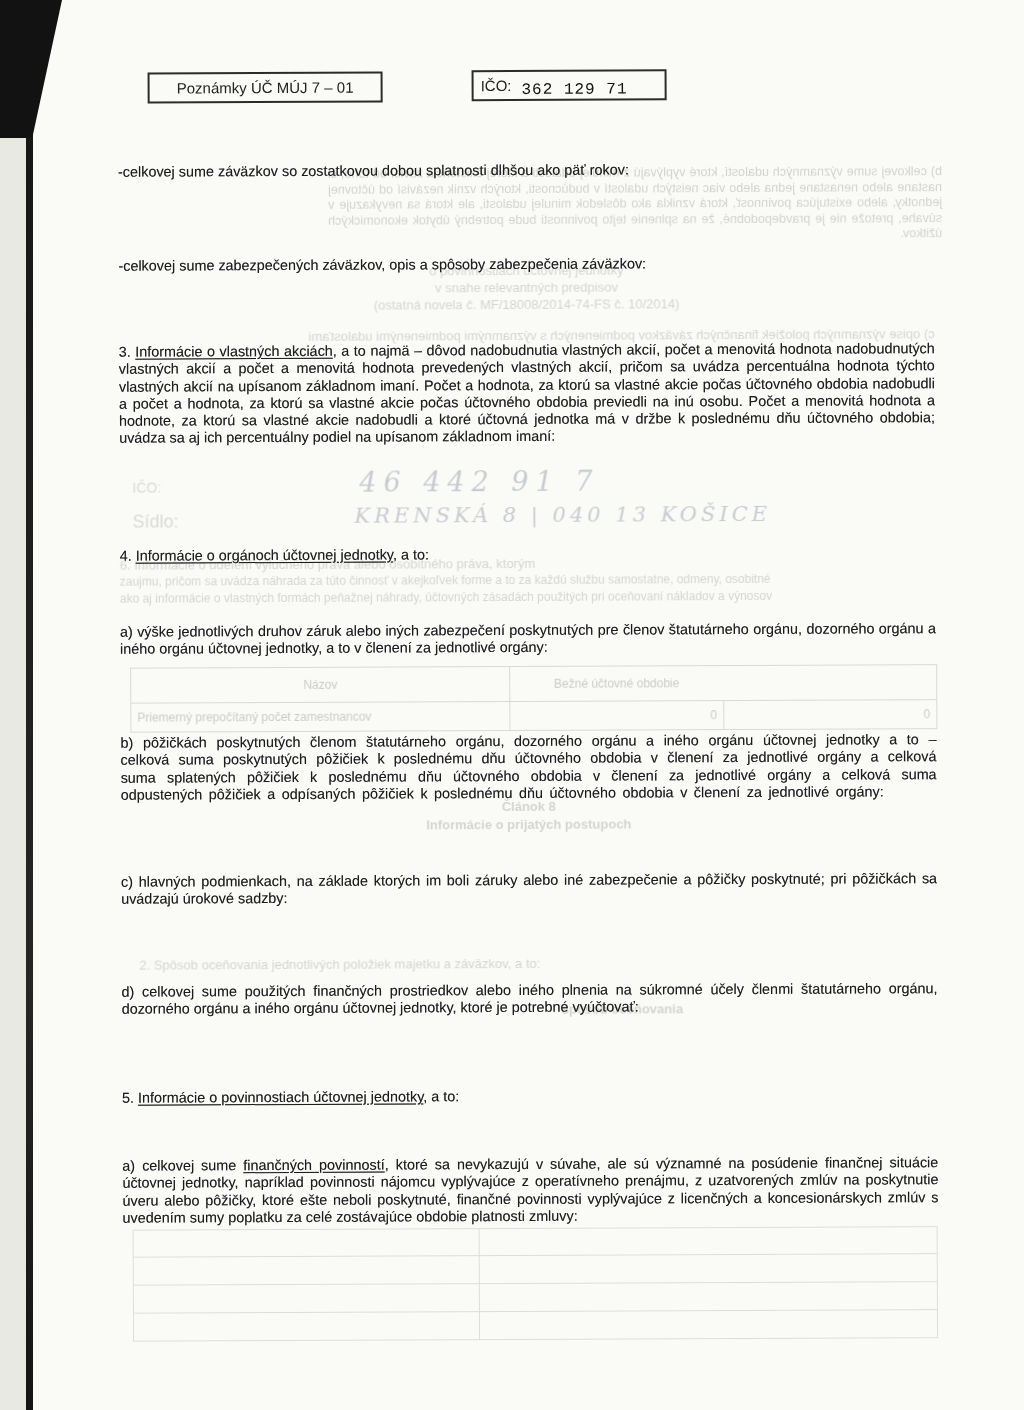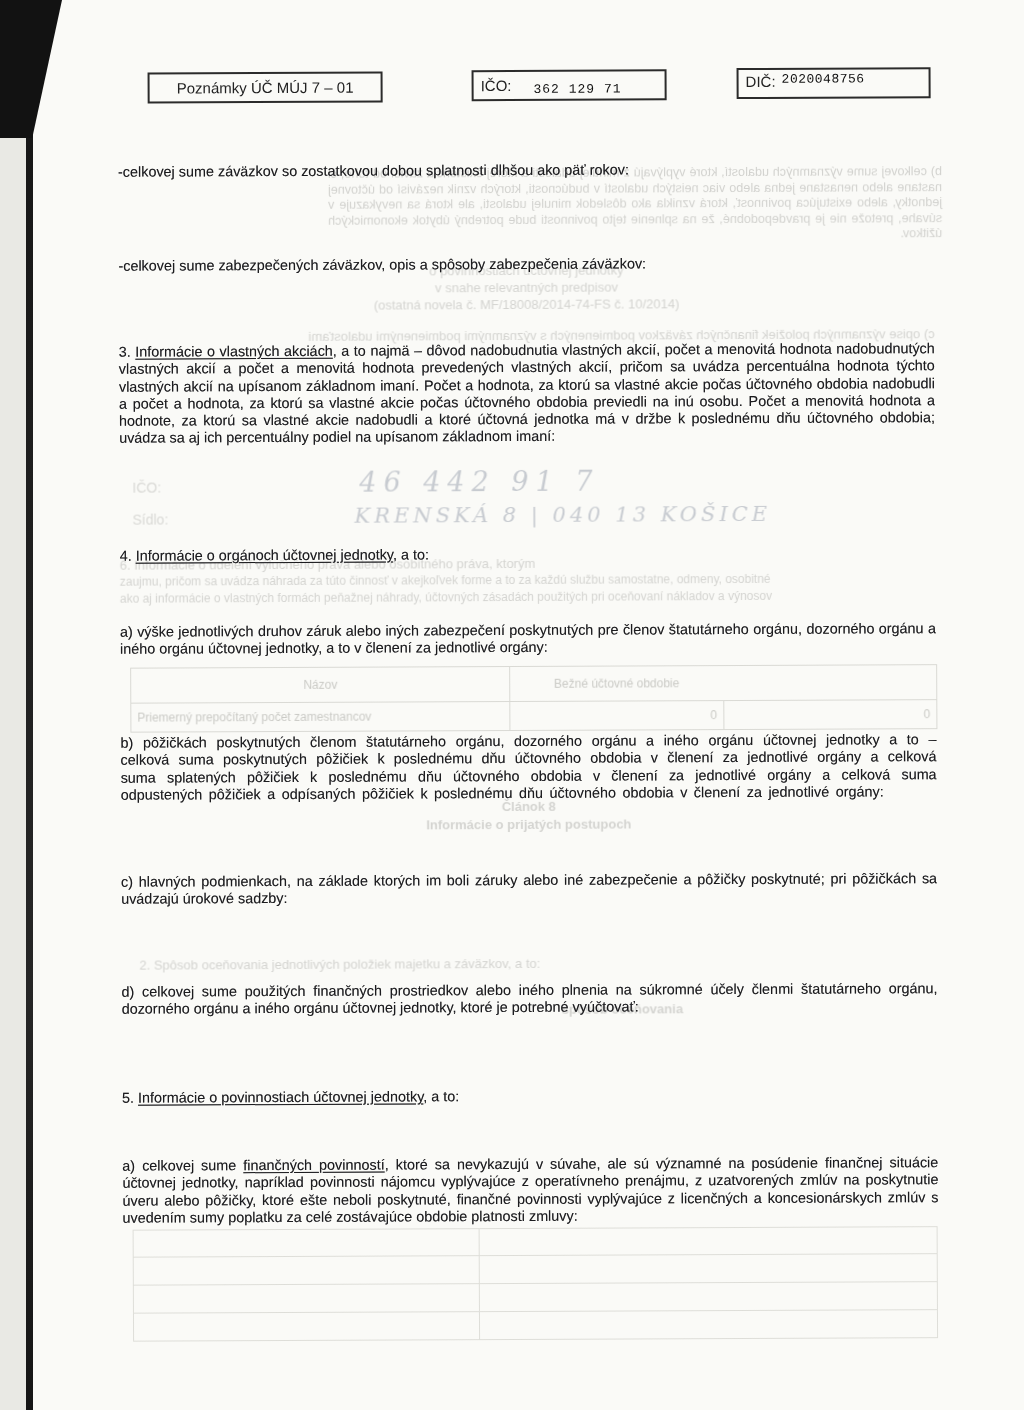--- a/index.html
+++ b/index.html
@@ -22,21 +22,21 @@
     transform:rotate(-0.25deg);transform-origin:50% 45%;}
 
   
   .hbox{position:absolute;height:27px;border:2px solid #2b2b2b;background:transparent;
     display:flex;align-items:center;font-size:15px;}
   .hbox.title{left:150px;top:71px;width:231px;justify-content:center;font-weight:400;color:#222;}
   .hbox.ico{left:474px;top:70px;width:184px;padding-left:7px;}
   .hbox.dic{left:739px;top:69px;width:183px;padding-left:7px;align-items:flex-start;}
   .hlabel{font-size:15px;color:#222;}
   .typed{font-family:"Liberation Mono","DejaVu Sans Mono",monospace;}
-  .ico-val{font-size:13px;margin-left:22px;position:relative;top:4px;letter-spacing:1px;color:#111;}
+  .ico-val{font-size:16px;margin-left:10px;position:relative;top:4px;letter-spacing:1px;color:#111;}
   .dic-val{font-size:13px;margin-left:6px;position:relative;top:2px;letter-spacing:.5px;color:#111;}
 
   
   .para{position:absolute;left:120px;width:816px;margin:0;
     font-size:14.4px;line-height:17.3px;color:#1c1c1f;
     text-shadow:0 0 .4px rgba(20,20,25,.45);}
   .just{text-align:justify;}
   .u{text-decoration:underline;text-underline-offset:2px;}
 
   
@@ -74,21 +74,21 @@
     <div class="bleed mir soft b-para" style="left:330px;top:166px;width:614px;">b) celkovej sume významných udalostí, ktoré vyplývajú z minulej udalosti a ktorej existencia závisí od toho, či nastane alebo nenastane jedna alebo viac neistých udalostí v budúcnosti, ktorých vznik nezávisí od účtovnej jednotky, alebo existujúca povinnosť, ktorá vznikla ako dôsledok minulej udalosti, ale ktorá sa nevykazuje v súvahe, pretože nie je pravdepodobné, že na splnenie tejto povinnosti bude potrebný úbytok ekonomických úžitkov.</div>
 
     <div class="bleed soft b-center" style="top:262px;">o povinnostiach účtovnej jednotky</div>
     <div class="bleed soft b-center" style="top:279px;">v snahe relevantných predpisov</div>
     <div class="bleed soft b-center" style="top:296px;">(ostatná novela č. MF/18008/2014-74-FS č. 10/2014)</div>
 
     <div class="bleed mir soft b-line" style="left:120px;top:328px;width:816px;">c) opise významných položiek finančných záväzkov podmienených s významnými podmienenými udalosťami</div>
 
     <div class="bleed soft b-line" style="left:133px;top:478px;font-size:14px;opacity:.35;">IČO:</div>
     <div class="bleed soft hand" style="left:360px;top:466px;font-size:27px;letter-spacing:7px;">46 442 91 7</div>
-    <div class="bleed soft b-line" style="left:133px;top:510px;font-size:14px;opacity:.35;">Sídlo:</div>
+    <div class="bleed soft b-line" style="left:133px;top:510px;font-size:18px;opacity:.35;">Sídlo:</div>
     <div class="bleed soft hand" style="left:355px;top:503px;font-size:21px;letter-spacing:4px;">KRENSKÁ 8 | 040 13 KOŠICE</div>
 
     <div class="bleed soft b-line" style="left:120px;top:556px;width:816px;">6. Informácie o udelení výlučného práva alebo osobitného práva, ktorým</div>
     <div class="bleed soft b-line" style="left:120px;top:573px;width:816px;font-size:12px;">zaujmu, pričom sa uvádza náhrada za túto činnosť v akejkoľvek forme a to za každú službu samostatne, odmeny, osobitné</div>
     <div class="bleed soft b-line" style="left:120px;top:590px;width:816px;font-size:12px;">ako aj informácie o vlastných formách peňažnej náhrady, účtovných zásadách použitých pri oceňovaní nákladov a výnosov</div>
 
     <div class="b-table soft" style="left:130px;top:666px;width:805px;">
       <div class="row" style="height:34px;">
         <div class="b-cell ctr" style="width:47%;">Názov</div>
         <div class="b-cell ctr" style="width:26.5%;">Bežné účtovné obdobie</div>
@@ -121,24 +121,20 @@
         </div>
     </div>
 
     <div class="hbox title">
       <span>Poznámky ÚČ MÚJ 7 – 01</span>
     </div>
     <div class="hbox ico">
       <span class="hlabel">IČO:</span>
       <span class="typed ico-val">362 129 71</span>
     </div>
-    <div class="hbox dic">
-      <span class="hlabel" style="position:relative;top:3px;">DIČ:</span>
-      <span class="typed dic-val">2020048756</span>
-    </div>
 
     <p class="para" style="top:162px;">-celkovej sume záväzkov so zostatkovou dobou splatnosti dlhšou ako päť rokov:</p>
 
     <p class="para" style="top:256px;">-celkovej sume zabezpečených záväzkov, opis a spôsoby zabezpečenia záväzkov:</p>
 
     <p class="para just" style="top:342px;"><span>3. </span><span class="u">Informácie o vlastných akciách</span><span>, a to najmä – dôvod nadobudnutia vlastných akcií, počet a menovitá hodnota nadobudnutých vlastných akcií a počet a menovitá hodnota prevedených vlastných akcií, pričom sa uvádza percentuálna hodnota týchto vlastných akcií na upísanom základnom imaní. Počet a hodnota, za ktorú sa vlastné akcie počas účtovného obdobia nadobudli a počet a hodnota, za ktorú sa vlastné akcie počas účtovného obdobia previedli na inú osobu. Počet a menovitá hodnota a hodnote, za ktorú sa vlastné akcie nadobudli a ktoré účtovná jednotka má v držbe k poslednému dňu účtovného obdobia; uvádza sa aj ich percentuálny podiel na upísanom základnom imaní:</span></p>
 
     <p class="para" style="top:546px;"><span>4. </span><span class="u">Informácie o orgánoch účtovnej jednotky</span><span>, a to:</span></p>
 
     <p class="para just" style="top:622px;">a) výške jednotlivých druhov záruk alebo iných zabezpečení poskytnutých pre členov štatutárneho orgánu, dozorného orgánu a iného orgánu účtovnej jednotky, a to v členení za jednotlivé orgány:</p>

